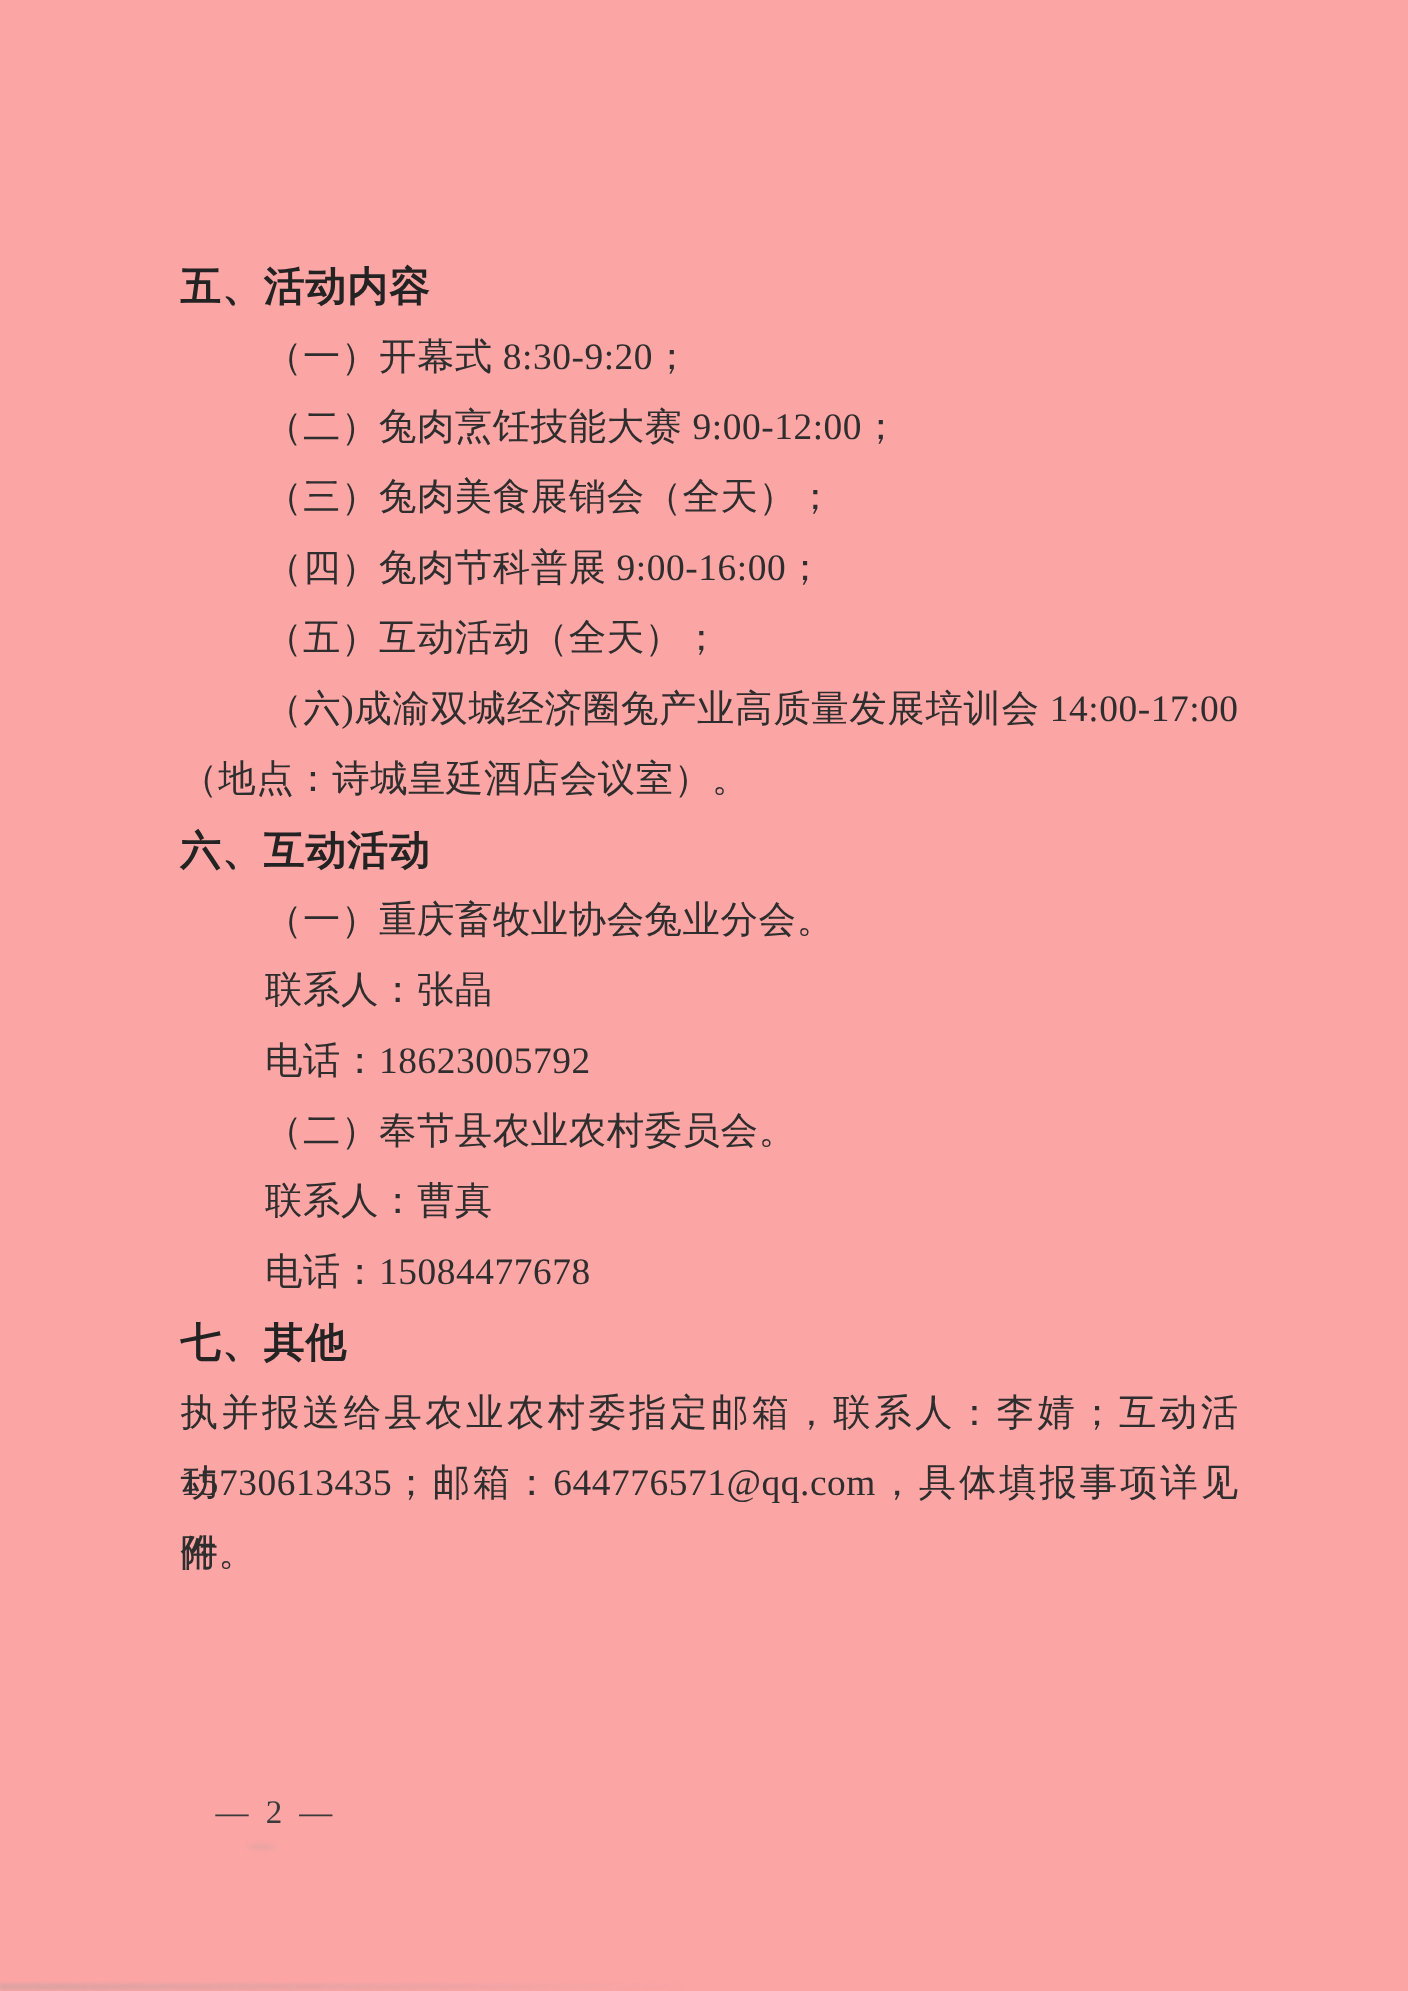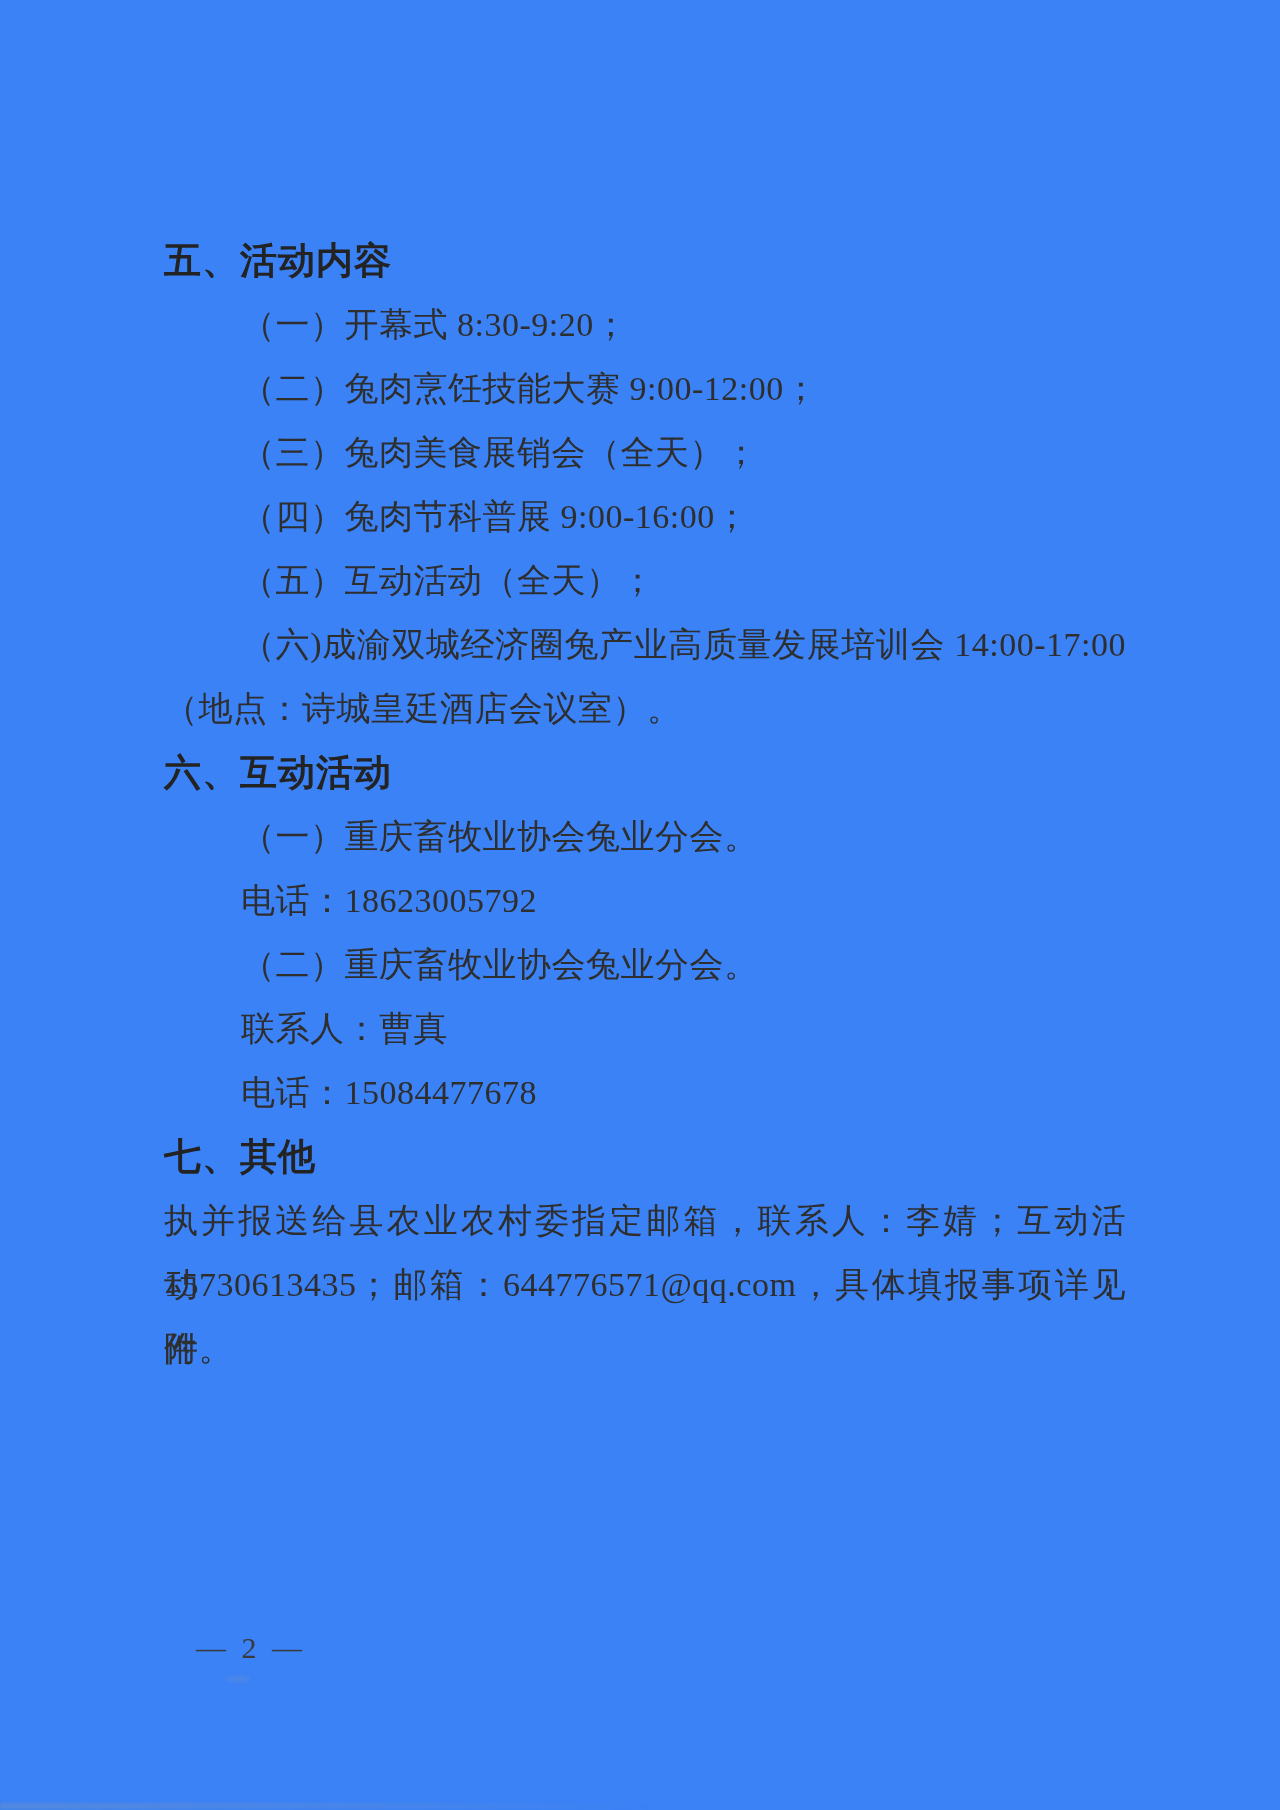--- a/index.html
+++ b/index.html
@@ -1,21 +1,21 @@
 <!DOCTYPE html>
 <html><head>
 <meta charset="utf-8">
 <style>
   * { margin: 0; padding: 0; box-sizing: border-box; }
   html, body { background: #ffffff; }
   .page {
     position: relative;
     width: 1280px;
     height: 1810px;
-    background: #3b82f6;
+    background: #fca5a5;
     overflow: hidden;
     font-family: "Liberation Serif", "DejaVu Serif", serif;
     color: #2e2e2e;
   }
   .text-column {
     position: absolute;
     left: 164px;
     top: 229px;
     width: 962px;
   }
@@ -83,22 +83,23 @@
     <div class="line heading">五、活动内容</div>
     <div class="line indent">（一）开幕式 8:30-9:20；</div>
     <div class="line indent">（二）兔肉烹饪技能大赛 9:00-12:00；</div>
     <div class="line indent">（三）兔肉美食展销会（全天）；</div>
     <div class="line indent">（四）兔肉节科普展 9:00-16:00；</div>
     <div class="line indent">（五）互动活动（全天）；</div>
     <div class="line indent justify">（六)成渝双城经济圈兔产业高质量发展培训会 14:00-17:00</div>
     <div class="line">（地点：诗城皇廷酒店会议室）。</div>
     <div class="line heading">六、互动活动</div>
     <div class="line indent">（一）重庆畜牧业协会兔业分会。</div>
+    <div class="line indent">联系人：张晶</div>
     <div class="line indent">电话：18623005792</div>
-    <div class="line indent">（二）重庆畜牧业协会兔业分会。</div>
+    <div class="line indent">（二）奉节县农业农村委员会。</div>
     <div class="line indent">联系人：曹真</div>
     <div class="line indent">电话：15084477678</div>
     <div class="line heading">七、其他</div>
     <div class="line justify">执并报送给县农业农村委指定邮箱，联系人：李婧；互动活动：</div>
     <div class="line justify">15730613435；邮箱：644776571@qq.com，具体填报事项详见附</div>
     <div class="line">件。</div>
   </div>
 
   <div class="page-number">— 2 —</div>
 

